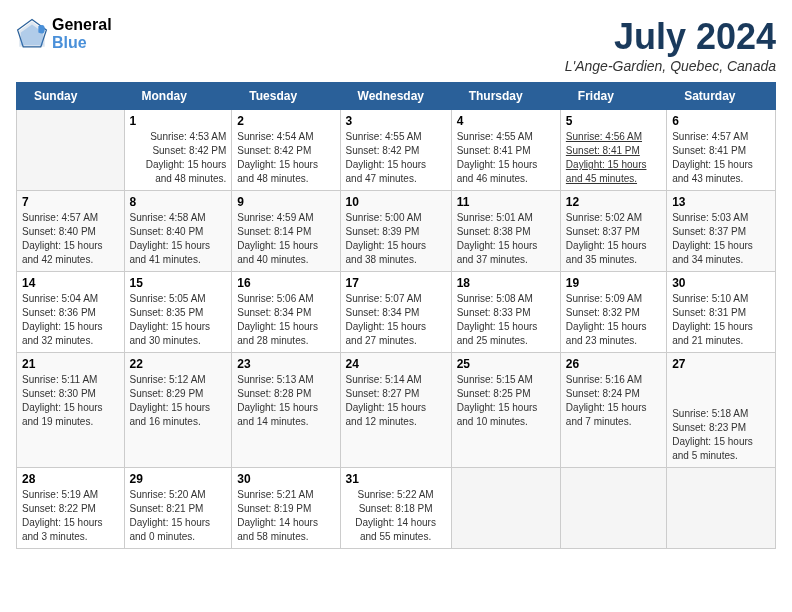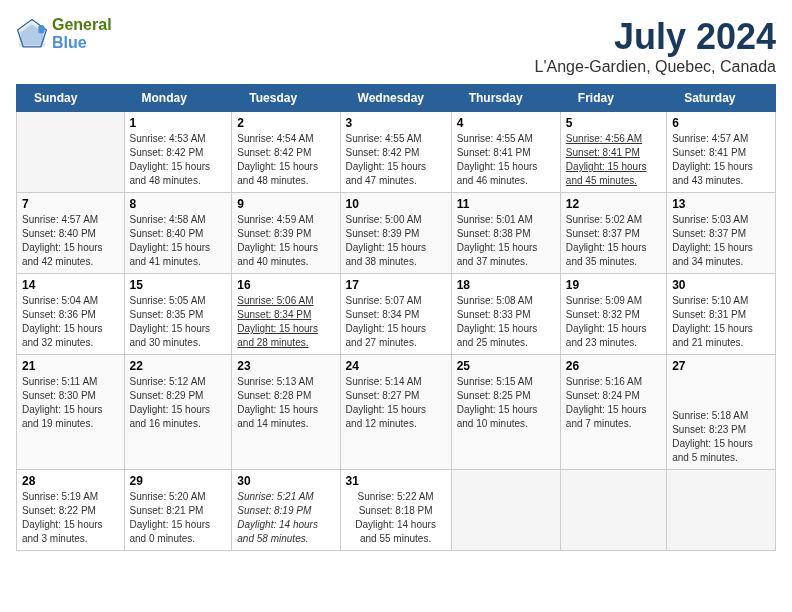--- a/index.html
+++ b/index.html
@@ -27,22 +27,23 @@
     }
     .title-area {
       text-align: right;
     }
     .month-title {
       font-size: 36px;
       font-weight: bold;
       color: #1a3a5c;
     }
     .location-title {
-      font-size: 16px;
+      font-size: 14px;
       color: #333;
+      font-style: italic;
     }
     table {
       width: 100%;
       border-collapse: collapse;
       font-size: 10.5px;
     }
     thead tr th {
       background: #2a6099;
       color: #fff;
       padding: 6px 17px;
@@ -82,21 +83,21 @@
 
 <div class="header-area">
   <div class="logo">
     <svg class="logo-icon" viewBox="0 0 40 40">
       <polygon points="20,4 36,16 36,36 4,36 4,16" fill="#2a6099" opacity="0.15"></polygon>
       <polygon points="20,2 38,15 31,36 9,36 2,15" fill="none" stroke="#2a6099" stroke-width="1.5"></polygon>
       <path d="M20 8 L34 18 L34 34 L6 34 L6 18 Z" fill="#4a90d9" opacity="0.3"></path>
       <path d="M28 10 Q36 6 36 14 Q36 22 28 18 Z" fill="#4a90d9"></path>
     </svg>
     <div>
-      <div style="font-size:16px;font-weight:bold;color:#4d7c0f;">General</div>
+      <div style="font-size:16px;font-weight:bold;color:#000000;">General</div>
       <div style="font-size:16px;font-weight:bold;color:#4a90d9;">Blue</div>
     </div>
   </div>
   <div class="title-area">
     <div class="month-title">July 2024</div>
     <div class="location-title">L'Ange-Gardien, Quebec, Canada</div>
   </div>
 </div>
 
 <table>
@@ -109,21 +110,21 @@
         <th>Thursday</th>
         <th>Friday</th>
         <th>Saturday</th>
       </tr>
   </thead>
   <tbody id="calendar-body">
   <tr>
         <td class="empty"></td>
         <td>
           <span class="day-number">1</span>
-          <div class="day-info" style="white-space: pre-line;">Sunrise: 4:53 AM
+          <div class="day-info" style="white-space: pre-line; text-align: right;">Sunrise: 4:53 AM
 Sunset: 8:42 PM
 Daylight: 15 hours
 and 48 minutes.</div>
         </td>
         <td>
           <span class="day-number">2</span>
           <div class="day-info" style="white-space: pre-line;">Sunrise: 4:54 AM
 Sunset: 8:42 PM
 Daylight: 15 hours
 and 48 minutes.</div>
@@ -168,21 +169,21 @@
         <td>
           <span class="day-number">8</span>
           <div class="day-info" style="white-space: pre-line;">Sunrise: 4:58 AM
 Sunset: 8:40 PM
 Daylight: 15 hours
 and 41 minutes.</div>
         </td>
         <td>
           <span class="day-number">9</span>
           <div class="day-info" style="white-space: pre-line;">Sunrise: 4:59 AM
-Sunset: 8:39 PM
+Sunset: 8:14 PM
 Daylight: 15 hours
 and 40 minutes.</div>
         </td>
         <td>
           <span class="day-number">10</span>
           <div class="day-info" style="white-space: pre-line;">Sunrise: 5:00 AM
 Sunset: 8:39 PM
 Daylight: 15 hours
 and 38 minutes.</div>
         </td>
@@ -218,21 +219,21 @@
         </td>
         <td>
           <span class="day-number">15</span>
           <div class="day-info" style="white-space: pre-line;">Sunrise: 5:05 AM
 Sunset: 8:35 PM
 Daylight: 15 hours
 and 30 minutes.</div>
         </td>
         <td>
           <span class="day-number">16</span>
-          <div class="day-info" style="white-space: pre-line; text-decoration: underline;">Sunrise: 5:06 AM
+          <div class="day-info" style="white-space: pre-line;">Sunrise: 5:06 AM
 Sunset: 8:34 PM
 Daylight: 15 hours
 and 28 minutes.</div>
         </td>
         <td>
           <span class="day-number">17</span>
           <div class="day-info" style="white-space: pre-line;">Sunrise: 5:07 AM
 Sunset: 8:34 PM
 Daylight: 15 hours
 and 27 minutes.</div>
@@ -320,21 +321,21 @@
         </td>
         <td>
           <span class="day-number">29</span>
           <div class="day-info" style="white-space: pre-line;">Sunrise: 5:20 AM
 Sunset: 8:21 PM
 Daylight: 15 hours
 and 0 minutes.</div>
         </td>
         <td>
           <span class="day-number">30</span>
-          <div class="day-info" style="white-space: pre-line; font-style: italic;">Sunrise: 5:21 AM
+          <div class="day-info" style="white-space: pre-line;">Sunrise: 5:21 AM
 Sunset: 8:19 PM
 Daylight: 14 hours
 and 58 minutes.</div>
         </td>
         <td>
           <span class="day-number">31</span>
           <div class="day-info" style="white-space: pre-line; text-align: center;">Sunrise: 5:22 AM
 Sunset: 8:18 PM
 Daylight: 14 hours
 and 55 minutes.</div>

